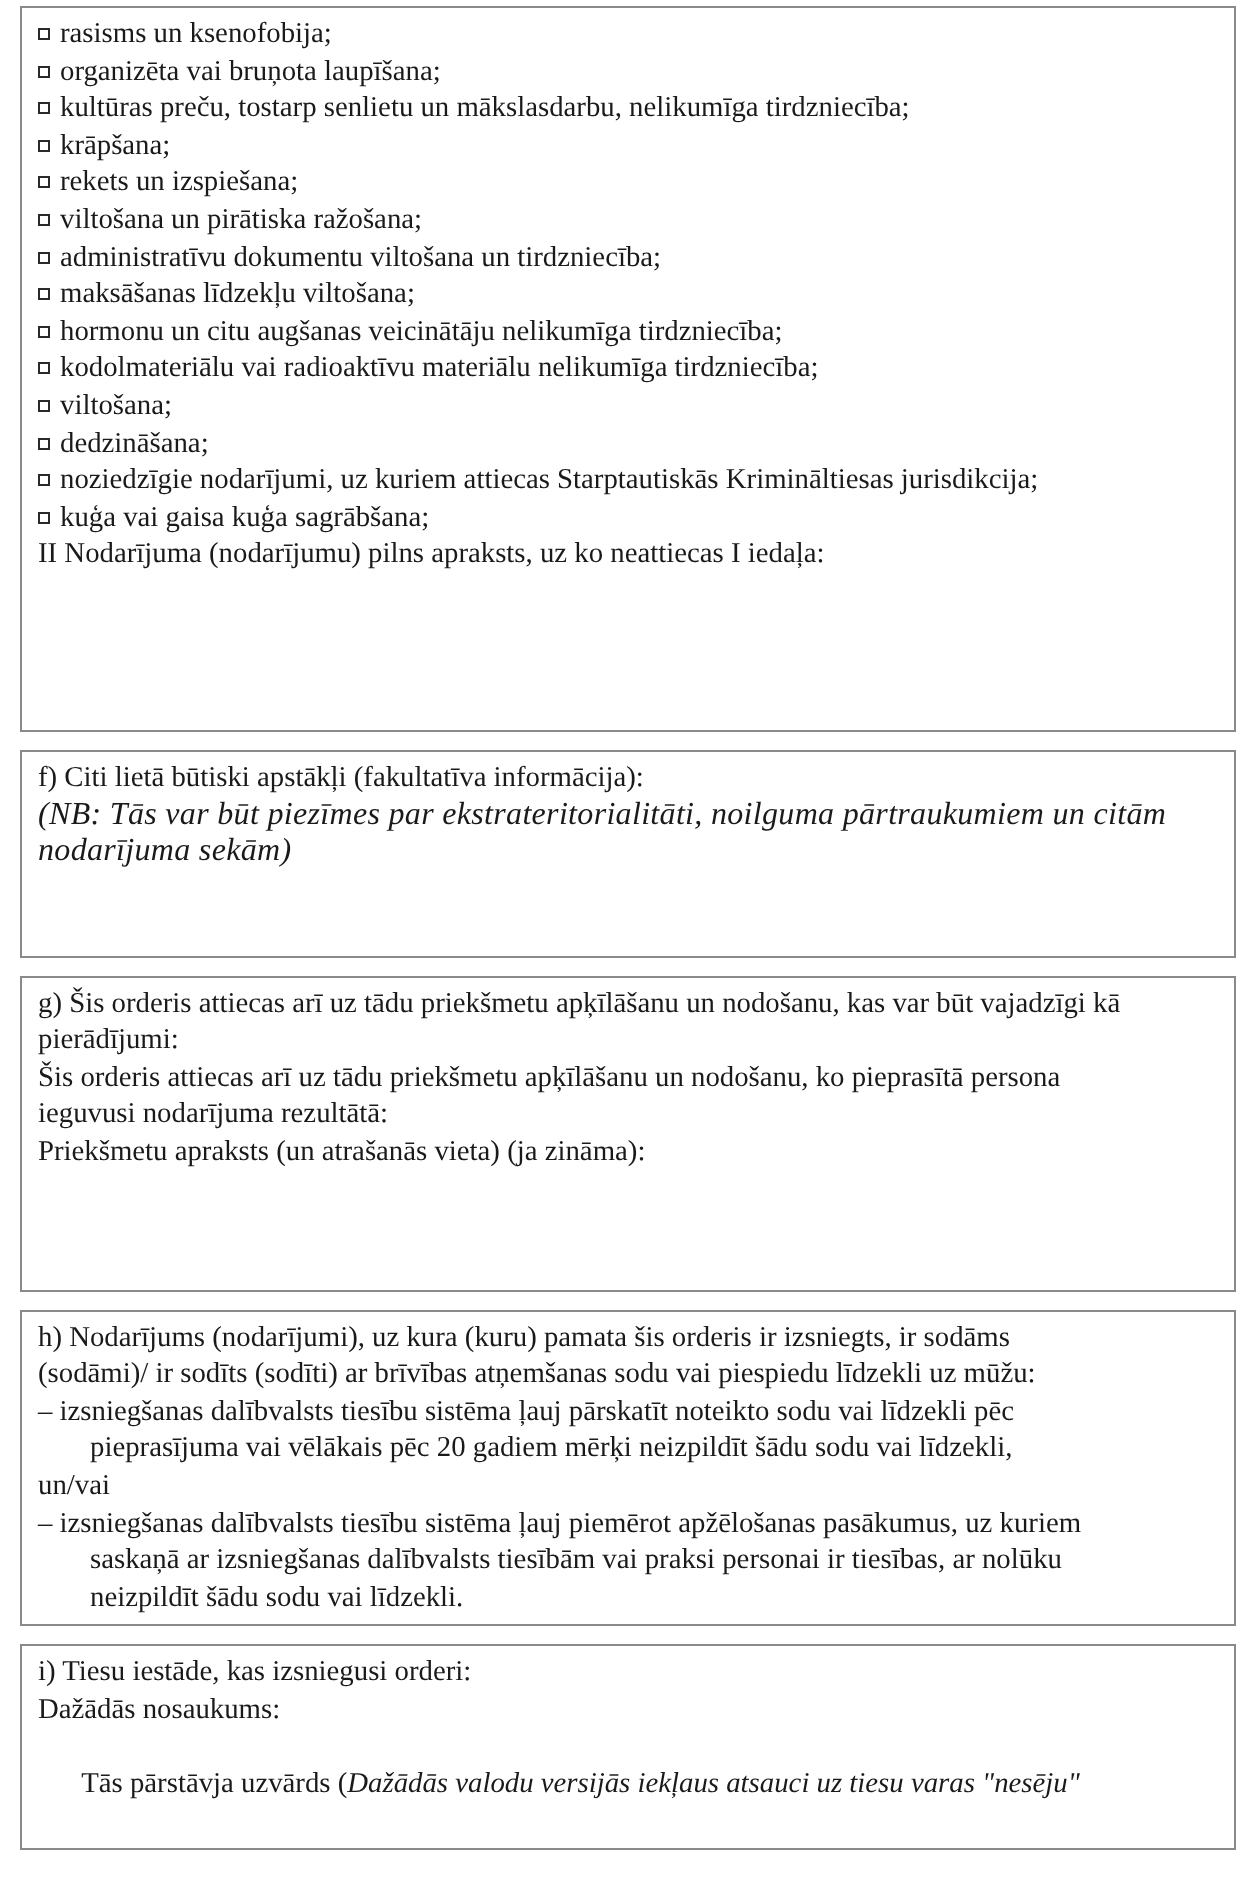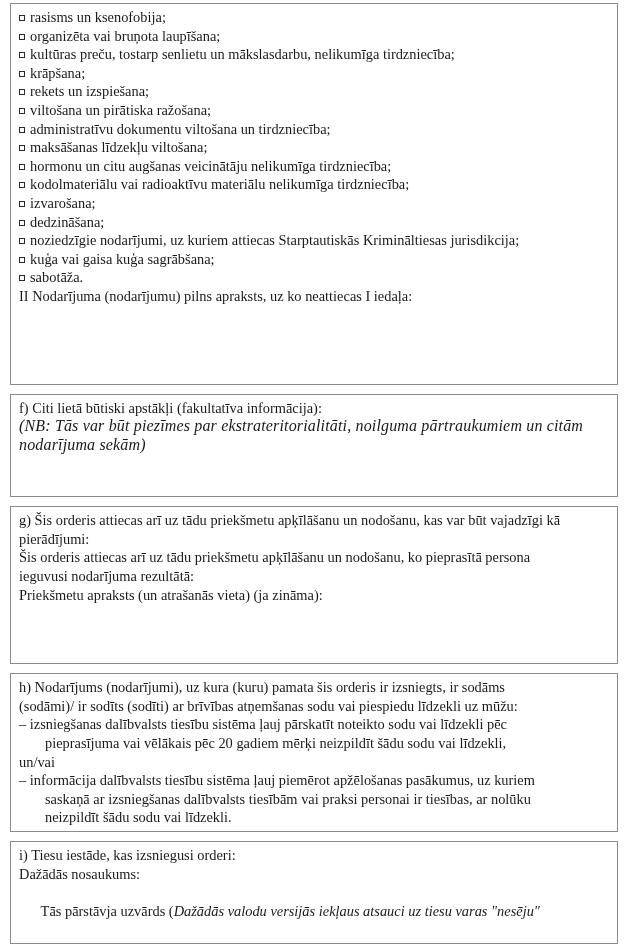--- a/index.html
+++ b/index.html
@@ -110,37 +110,33 @@
     <div class="cb-row">
       <span class="cb-box"></span>
       <span class="cb-text">hormonu un citu augšanas veicinātāju nelikumīga tirdzniecība;</span>
     </div>
     <div class="cb-row">
       <span class="cb-box"></span>
       <span class="cb-text">kodolmateriālu vai radioaktīvu materiālu nelikumīga tirdzniecība;</span>
     </div>
     <div class="cb-row">
       <span class="cb-box"></span>
-      <span class="cb-text">izvarošana;</span>
+      <span class="cb-text">viltošana;</span>
     </div>
     <div class="cb-row">
       <span class="cb-box"></span>
       <span class="cb-text">dedzināšana;</span>
     </div>
     <div class="cb-row">
       <span class="cb-box"></span>
       <span class="cb-text">noziedzīgie nodarījumi, uz kuriem attiecas Starptautiskās Krimināltiesas jurisdikcija;</span>
     </div>
     <div class="cb-row">
       <span class="cb-box"></span>
       <span class="cb-text">kuģa vai gaisa kuģa sagrābšana;</span>
-    </div>
-    <div class="cb-row">
-      <span class="cb-box"></span>
-      <span class="cb-text">sabotāža.</span>
     </div>
 
     <div class="plain-line">II Nodarījuma (nodarījumu) pilns apraksts, uz ko neattiecas I iedaļa:</div>
 
     <div class="filler-4"></div>
   </div>
 
   <div class="gap-sm"></div>
 
   <div class="section-box">
@@ -162,21 +158,21 @@
   </div>
 
   <div class="gap-sm"></div>
 
   <div class="section-box">
     <div class="plain-line">h) Nodarījums (nodarījumi), uz kura (kuru) pamata šis orderis ir izsniegts, ir sodāms</div>
     <div class="plain-line">(sodāmi)/ ir sodīts (sodīti) ar brīvības atņemšanas sodu vai piespiedu līdzekli uz mūžu:</div>
     <div class="plain-line">– izsniegšanas dalībvalsts tiesību sistēma ļauj pārskatīt noteikto sodu vai līdzekli pēc</div>
     <div class="plain-line" style="padding-left:26px;">pieprasījuma vai vēlākais pēc 20 gadiem mērķi neizpildīt šādu sodu vai līdzekli,</div>
     <div class="plain-line">un/vai</div>
-    <div class="plain-line">– informācija dalībvalsts tiesību sistēma ļauj piemērot apžēlošanas pasākumus, uz kuriem</div>
+    <div class="plain-line">– izsniegšanas dalībvalsts tiesību sistēma ļauj piemērot apžēlošanas pasākumus, uz kuriem</div>
     <div class="plain-line" style="padding-left:26px;">saskaņā ar izsniegšanas dalībvalsts tiesībām vai praksi personai ir tiesības, ar nolūku</div>
     <div class="plain-line" style="padding-left:26px;">neizpildīt šādu sodu vai līdzekli.</div>
   </div>
 
   <div class="gap-sm"></div>
 
   <div class="section-box">
     <div class="plain-line">i) Tiesu iestāde, kas izsniegusi orderi:</div>
     <div class="plain-line">Dažādās nosaukums:</div>
     <div class="plain-line">

